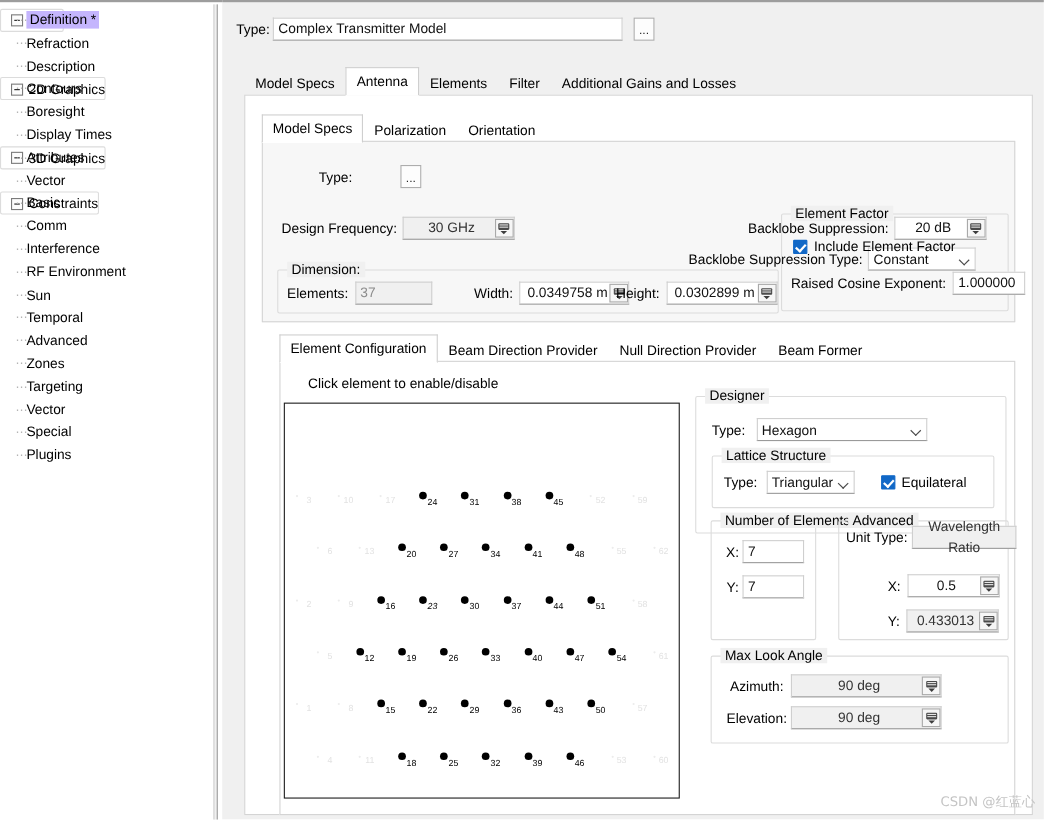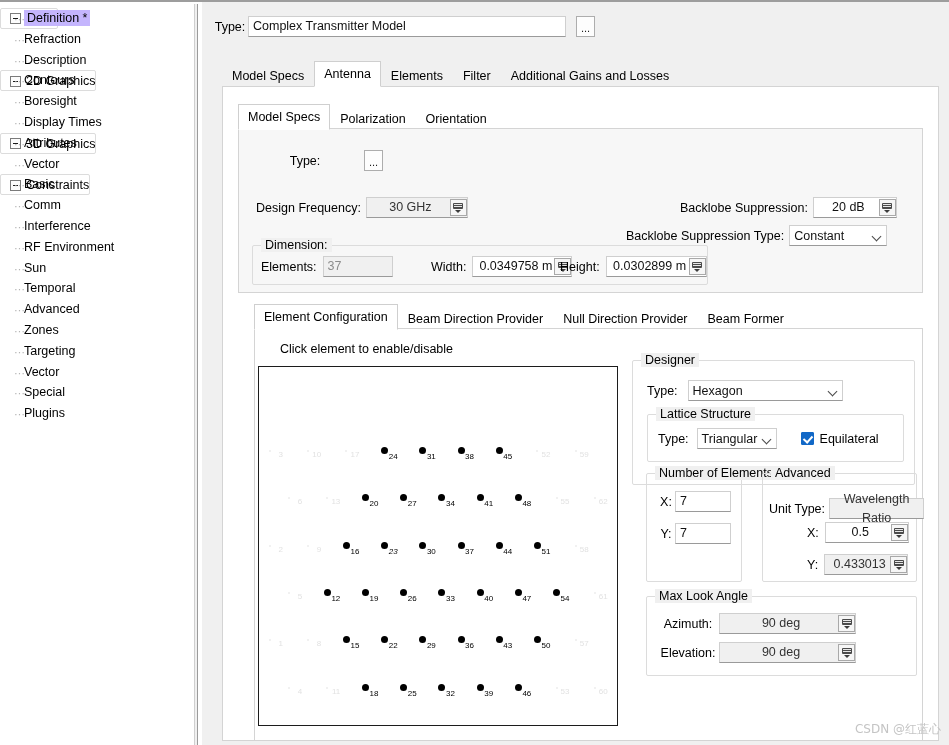--- a/index.html
+++ b/index.html
@@ -345,20 +345,31 @@
     </div>
 
     <div class="row" style="position:absolute; left:424px; top:223px;">
       <span class="lbl-txt">Backlobe Suppression Type:</span>
       <div class="combo" style="width:98px; margin-left:5px;">
         <span>Constant</span>
         <span class="chev"></span>
       </div>
     </div>
 
+    <div class="group" style="left:508px; top:192px; width:207px; height:89px;">
+      <span class="gtitle">Element Factor</span>
+      <div class="cb" style="position:absolute; left:10px; top:22px;">
+        <span class="box"></span>
+        <span class="lbl-txt">Include Element Factor</span>
+      </div>
+      <div class="row" style="position:absolute; left:8px; top:52px;">
+        <span class="lbl-txt">Raised Cosine Exponent:</span>
+        <div class="tf" style="width:66px; margin-left:6px;">1.000000</div>
+      </div>
+    </div>
 
     <div class="group" style="left:50px; top:243px; width:456px; height:40px;">
       <span class="gtitle">Dimension:</span>
       <div class="row" style="position:absolute; left:8px; top:10px;">
         <span class="lbl-txt">Elements:</span>
         <div class="tf disabled" style="width:70px; margin-left:6px;">37</div>
       </div>
       <div class="row" style="position:absolute; left:178px; top:10px;">
         <span class="lbl-txt">Width:</span>
         <div class="tf" style="width:100px; margin-left:6px; padding-right:0;">
@@ -424,21 +435,21 @@
         <div class="tf" style="width:56px;">7</div>
       </div>
       <div class="row" style="position:absolute; left:10px; top:49px;">
         <span class="lbl-txt" style="width:18px;">Y:</span>
         <div class="tf" style="width:56px;">7</div>
       </div>
     </div>
 
     <div class="group" style="left:560px; top:471px; width:155px; height:109px;">
       <span class="gtitle">Advanced</span>
-      <div class="row" style="position:absolute; left:6px; top:24px;">
+      <div class="row" style="position:absolute; left:6px; top:4px;">
         <span class="lbl-txt">Unit Type:</span>
         <div class="tf ro" style="width:95px; margin-left:4px;">Wavelength Ratio</div>
       </div>
       <div class="row" style="position:absolute; left:44px; top:48px;">
         <span class="lbl-txt">X:</span>
         <div class="tf" style="width:84px; margin-left:6px; padding-right:0;">
           <span style="flex:1;">0.5</span>
           <div class="unit-btn">
             <span class="cap"></span>
               <span class="tri"></span>

